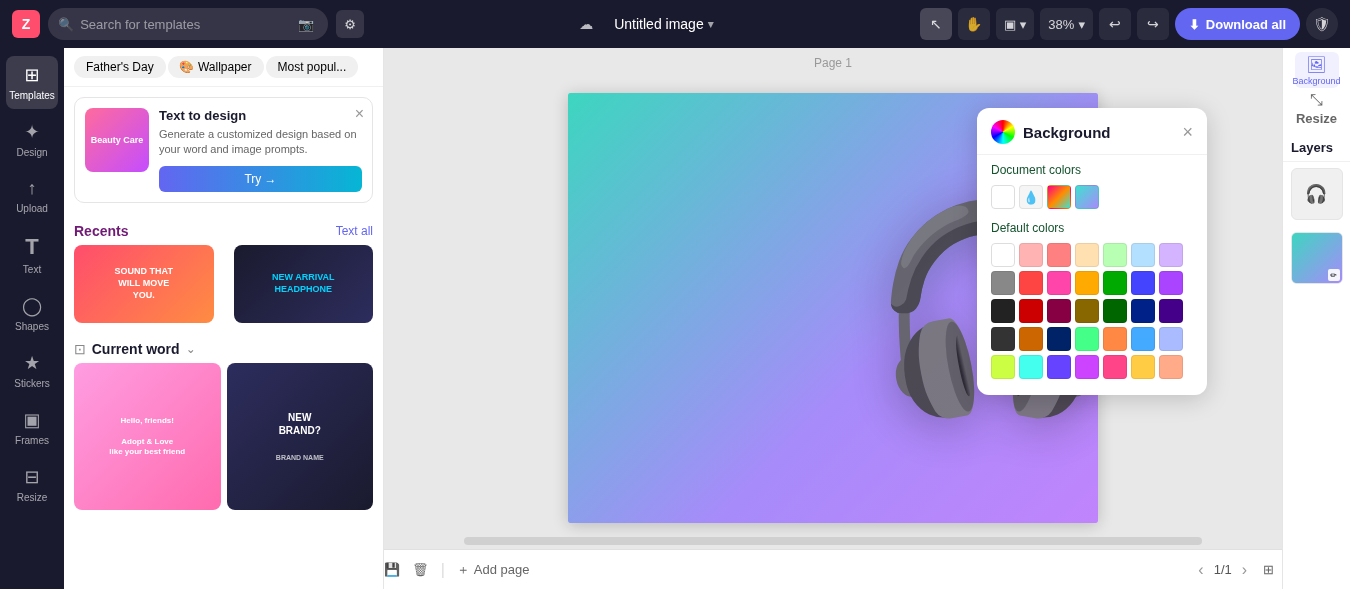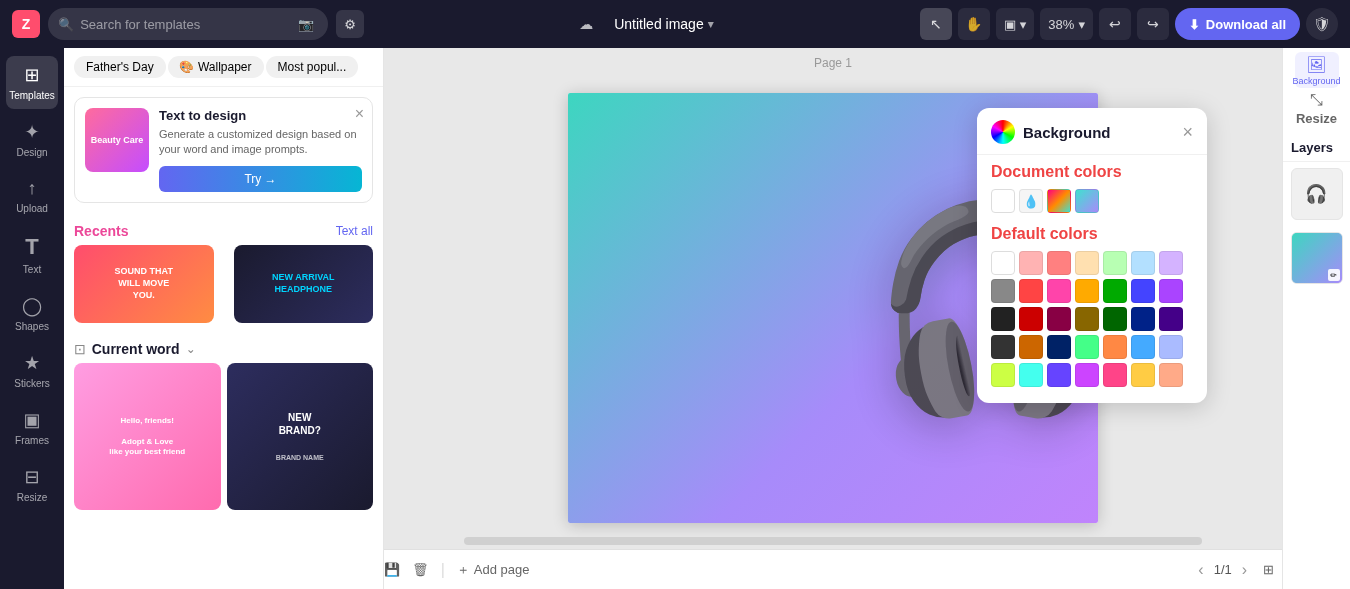--- a/index.html
+++ b/index.html
@@ -187,21 +187,21 @@
     .panel-scroll {
       flex: 1; overflow-y: auto; padding: 0 10px 10px;
     }
     .panel-scroll::-webkit-scrollbar { width: 4px; }
     .panel-scroll::-webkit-scrollbar-thumb { background: #ddd; border-radius: 2px; }
 
     .section-header {
       display: flex; justify-content: space-between; align-items: center;
       padding: 10px 0 6px;
     }
-    .section-title { font-size: 14px; font-weight: 700; color: #ec4899; }
+    .section-title { font-size: 14px; font-weight: 700; color: #701a75; }
     .view-all-link { font-size: 12px; color: #6366f1; cursor: pointer; }
 
     .recents-grid {
       display: grid; grid-template-columns: 1fr 1fr;
       gap: 20px; margin-bottom: 10px;
     }
     .template-thumb {
       border-radius: 8px; overflow: hidden; cursor: pointer;
       aspect-ratio: 16/9; position: relative;
     }
@@ -336,21 +336,21 @@
       width: 24px; height: 24px;
       background: conic-gradient(red, yellow, lime, cyan, blue, magenta, red);
       border-radius: 50%;
     }
     .bg-panel-title { font-size: 15px; font-weight: 700; color: #1a1a2e; }
     .bg-close-btn {
       background: none; border: none; cursor: pointer;
       color: #999; font-size: 18px; line-height: 1;
     }
     .bg-section { padding: 8px 14px 4px; }
-    .bg-section-label { font-size: 16px; color: #ef4444; margin-bottom: 8px; font-weight: 700; }
+    .bg-section-label { font-size: 12px; color: #14532d; margin-bottom: 8px; font-weight: 400; }
     .color-grid {
       display: flex; gap: 4px; flex-wrap: wrap;
     }
     .color-swatch {
       width: 24px; height: 24px;
       border-radius: 4px;
       cursor: pointer;
       border: 1px solid rgba(0,0,0,0.08);
       flex-shrink: 0;
     }

